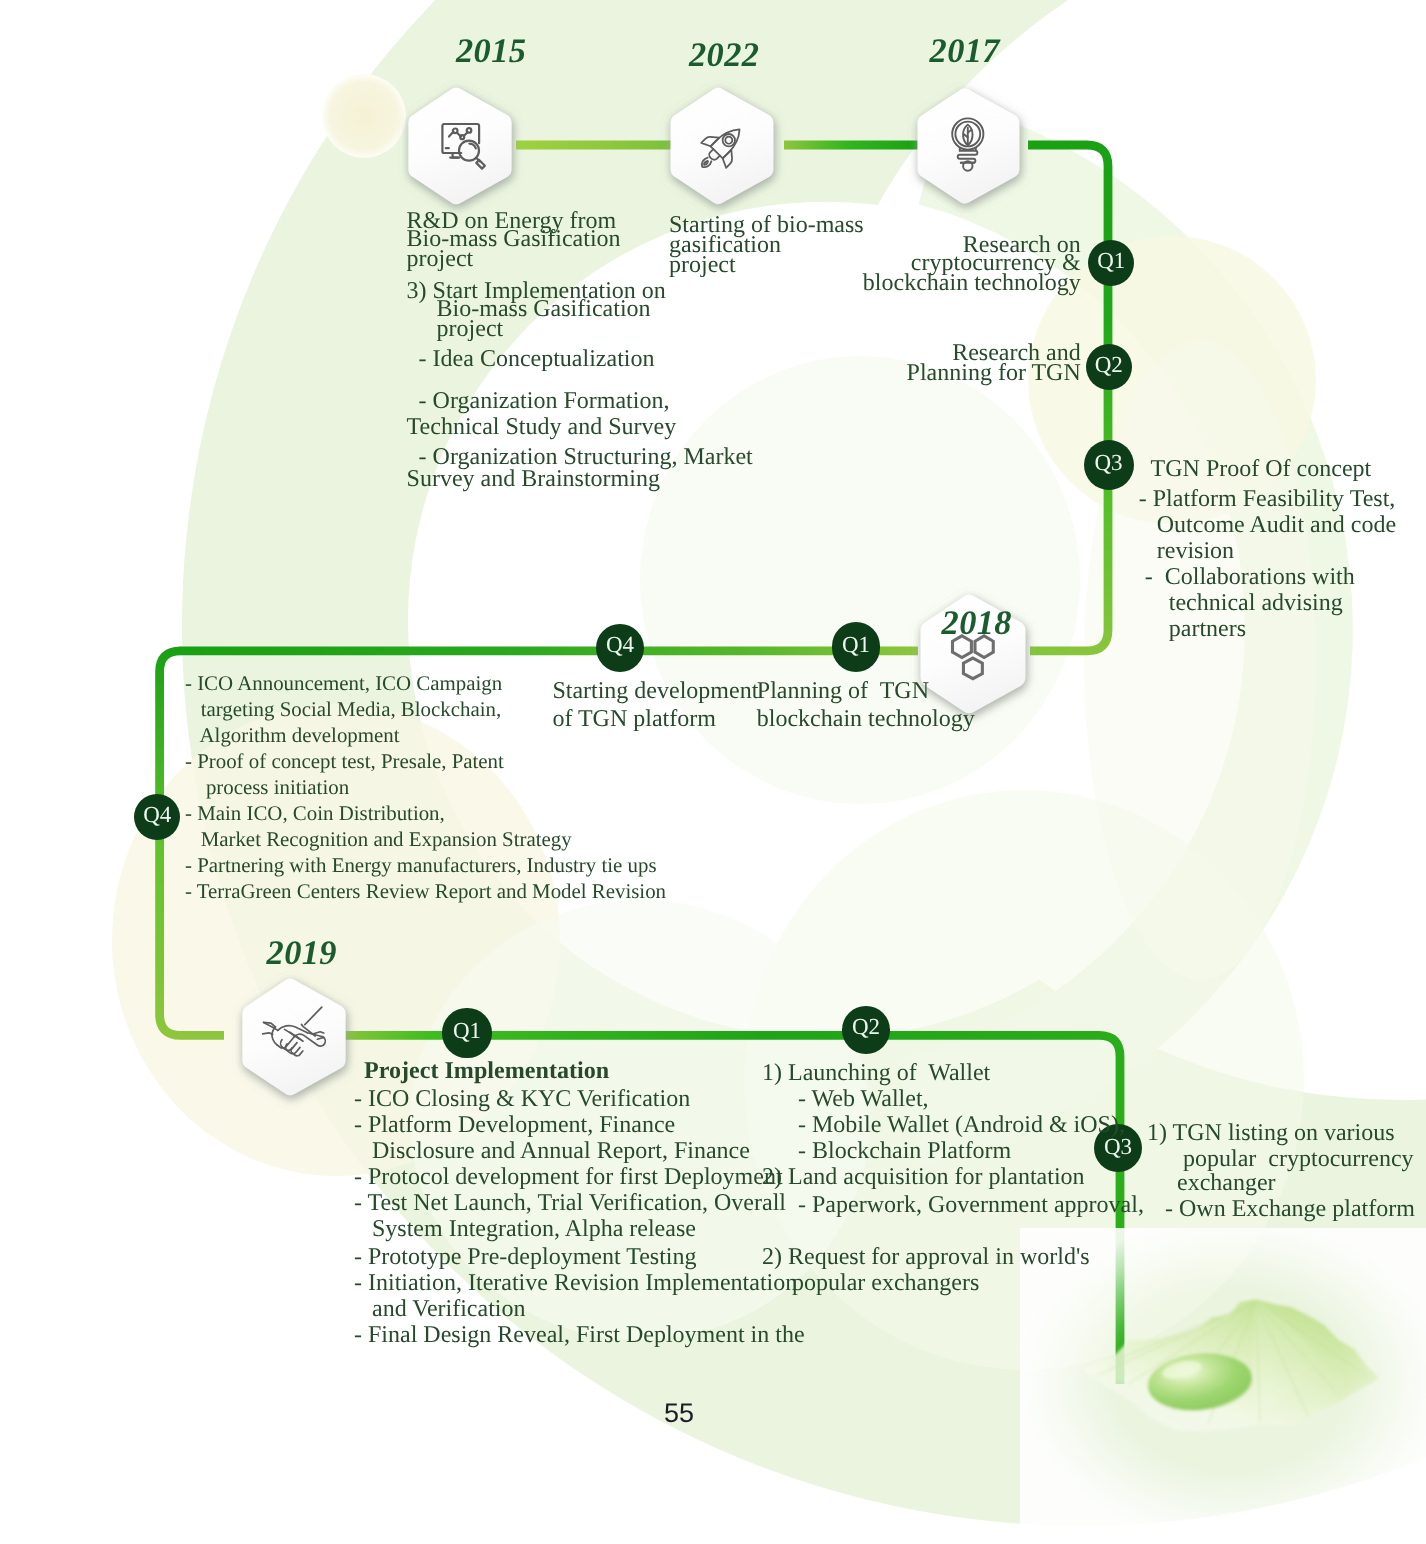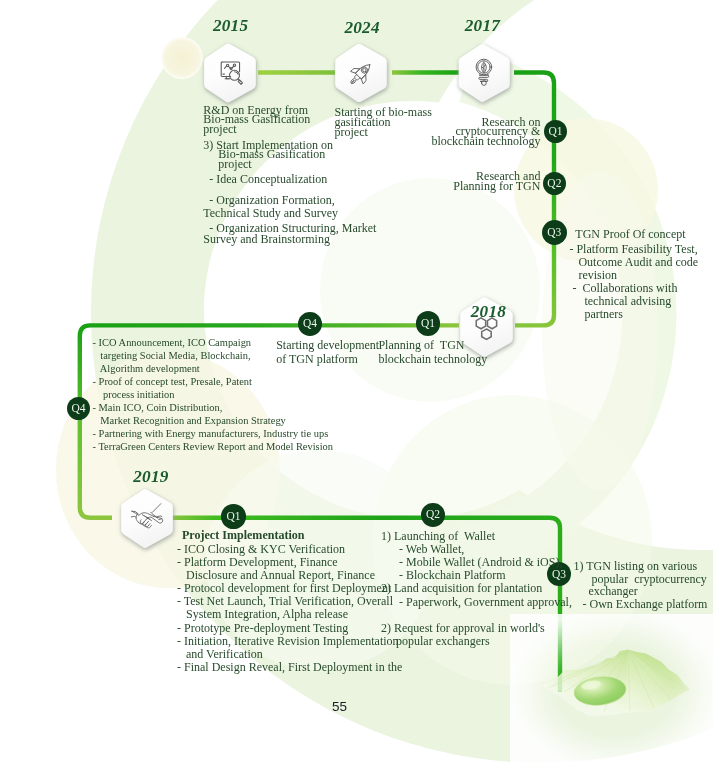--- a/index.html
+++ b/index.html
@@ -416,22 +416,22 @@
       </div>
     <div class="qbadge" style="left:421.1px;top:503.3px;width:23.8px;height:23.8px;line-height:23.8px;">
         <span>Q2</span>
       </div>
     <div class="qbadge" style="left:546.9px;top:562.2px;width:24.2px;height:24.2px;line-height:24.2px;">
         <span>Q3</span>
       </div>
   </div>
 
   <div class="aa">
-    <div class="year" style="left:213px;top:16.3px;"><span>2015</span></div>
-    <div class="year" style="left:344.5px;top:18.3px;"><span>2024</span></div>
+    <div class="year" style="left:228px;top:16.3px;"><span>2015</span></div>
+    <div class="year" style="left:344.5px;top:18.3px;"><span>2022</span></div>
     <div class="year" style="left:464.8px;top:16.3px;"><span>2017</span></div>
     <div class="year" style="left:470.8px;top:272.5px;margin-top:29px;"><span>2018</span></div>
     <div class="year" style="left:133.3px;top:466.8px;"><span>2019</span></div>
   </div>
 
   <div class="aa">
     <div class="tb" style="left:203.3px;top:105.5px;line-height:9.7px;">R&amp;D on Energy from
 Bio-mass Gasification
 project</div>
     <div class="tb" style="left:203.3px;top:140.5px;line-height:9.85px;">3) Start Implementation on

